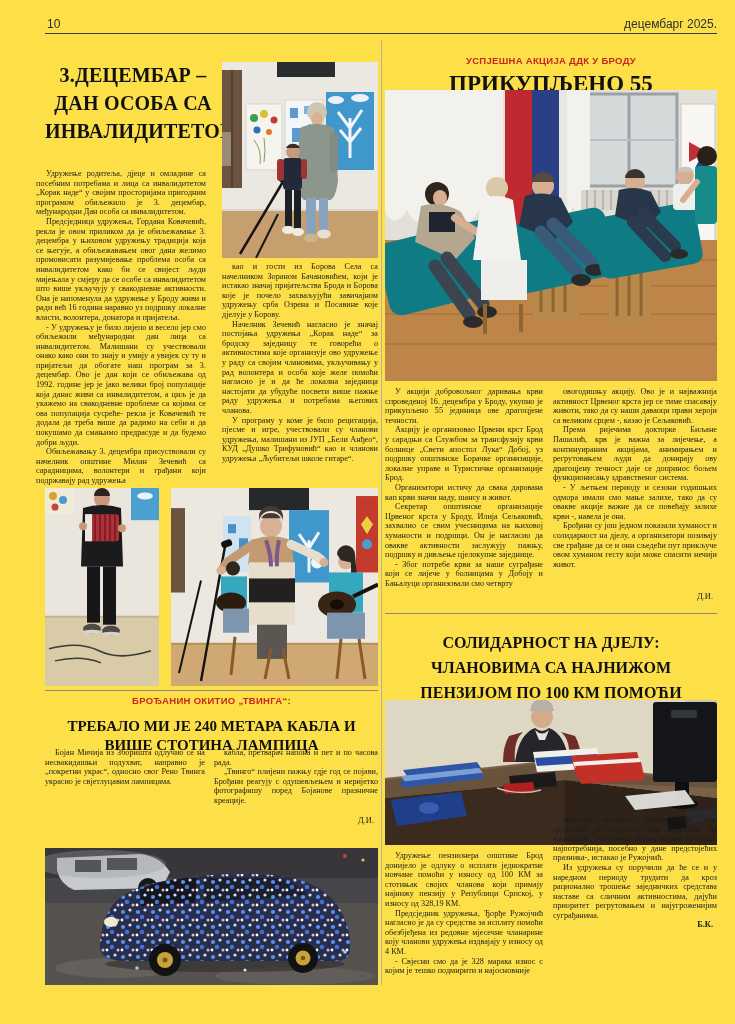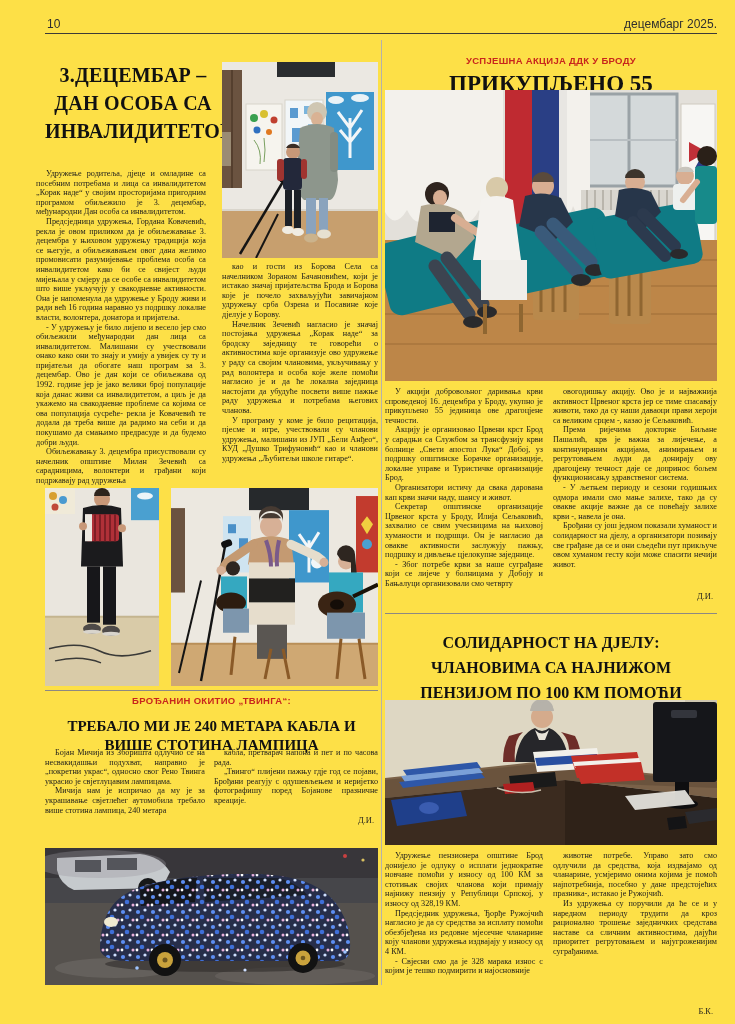--- a/index.html
+++ b/index.html
@@ -25,25 +25,25 @@
   
   .col{font-size:8.2px;line-height:9.6px;text-align:justify;overflow:hidden;}
   .col p{margin:0;text-indent:10px;}
   .a1c1{left:36px;top:147px;width:170px;height:338px;margin-top:22px;}
   .a1c2{left:222px;top:262px;width:156px;height:224px;}
   .blc1{left:385px;top:387px;width:158px;height:222px;}
   .blc2{left:553px;top:387px;width:164px;height:202px;}
   .twc1{left:45px;top:748px;width:160px;height:92px;}
   .twc2{left:214px;top:748px;width:164px;height:66px;}
   .pnc1{left:385px;top:851px;width:158px;height:150px;}
-  .pnc2{left:553px;top:851px;width:164px;height:118px;}
+  .pnc2{left:553px;top:815px;width:164px;height:118px;}
   .sign{font-size:8.4px;text-align:right;padding-right:4px;}
   .s-blood{left:553px;top:592px;width:160px;}
   .s-twingo{left:214px;top:816px;width:160px;}
-  .s-pension{left:553px;top:1007px;width:160px;}
+  .s-pension{left:553px;top:920px;width:160px;font-weight:bold;}
   
   .photo{overflow:hidden;background:#ddd;}
   .photo svg{display:block;width:100%;height:100%;}
   .ph-a{left:222px;top:62px;width:156px;height:196px;}
   .ph-b{left:385px;top:90px;width:332px;height:291px;}
   .ph-c{left:45px;top:488px;width:114px;height:198px;}
   .ph-d{left:171px;top:488px;width:207px;height:198px;}
   .ph-e{left:45px;top:848px;width:333px;height:137px;}
   .ph-f{left:385px;top:700px;width:332px;height:145px;}
   .r-left{left:45px;top:690px;width:333px;}
@@ -197,21 +197,20 @@
       <path d="M100,160 l-6,30 M112,160 l6,30 M64,148 l-4,38 M170,150 l-4,40 M188,150 l6,40" stroke="#8a5a28" stroke-width="3" fill="none"></path>
     </svg>
   </div>
 
   <div class="abs hrule r-left"></div>
 
   <div class="abs kicker k-twingo">БРОЂАНИН ОКИТИО „ТВИНГА“:</div>
   <h2 class="abs headline h-twingo">ТРЕБАЛО МИ ЈЕ 240 МЕТАРА КАБЛА И ВИШЕ СТОТИНА ЛАМПИЦА</h2>
   <div class="abs col twc1">
       <p>Бојан Мичија из Зборишта одлучио се на несвакидашњи подухват, направио је „покретни украс“, односно свог Рено Твинга украсио је свјетлуцавим лампицама.</p>
-      <p>Мичија нам је испричао да му је за украшавање свјетлећег аутомобила требало више стотина лампица, 240 метара</p>
     </div>
   <div class="abs col twc2">
       <p>кабла, претварач напона и пет и по часова рада.</p>
       <p>„Твинго“ плијени пажњу гдје год се појави, Брођани реагују с одушевљењем и неријетко фотографишу поред Бојанове празничне креације.</p>
     </div>
   <div class="abs sign s-twingo">Д.И.</div>
 
   <div class="abs photo ph-e">
     <svg viewBox="0 0 333 137" preserveAspectRatio="none">
       <defs>

